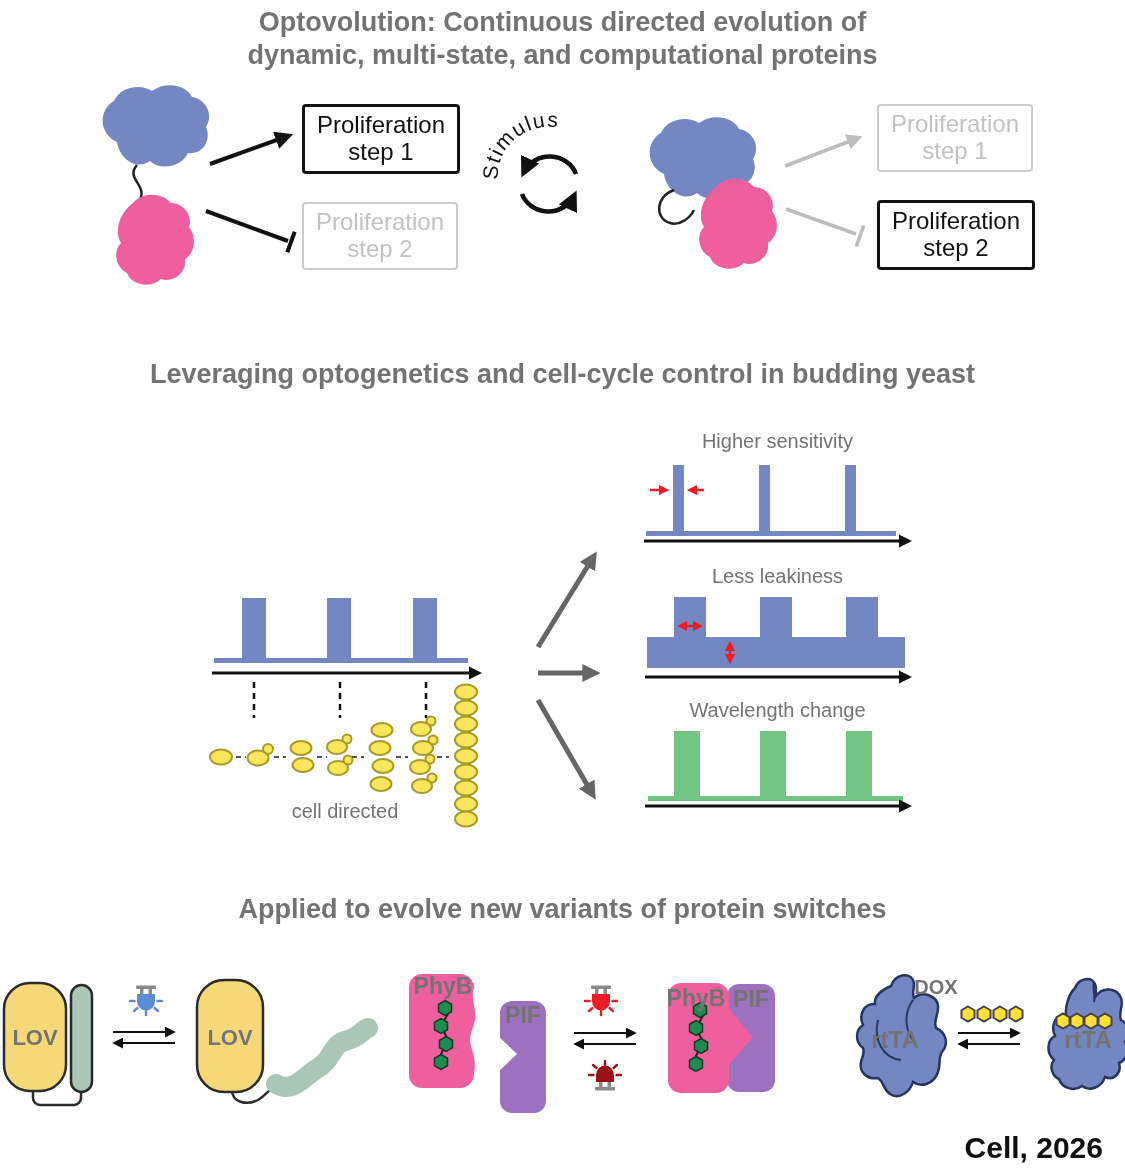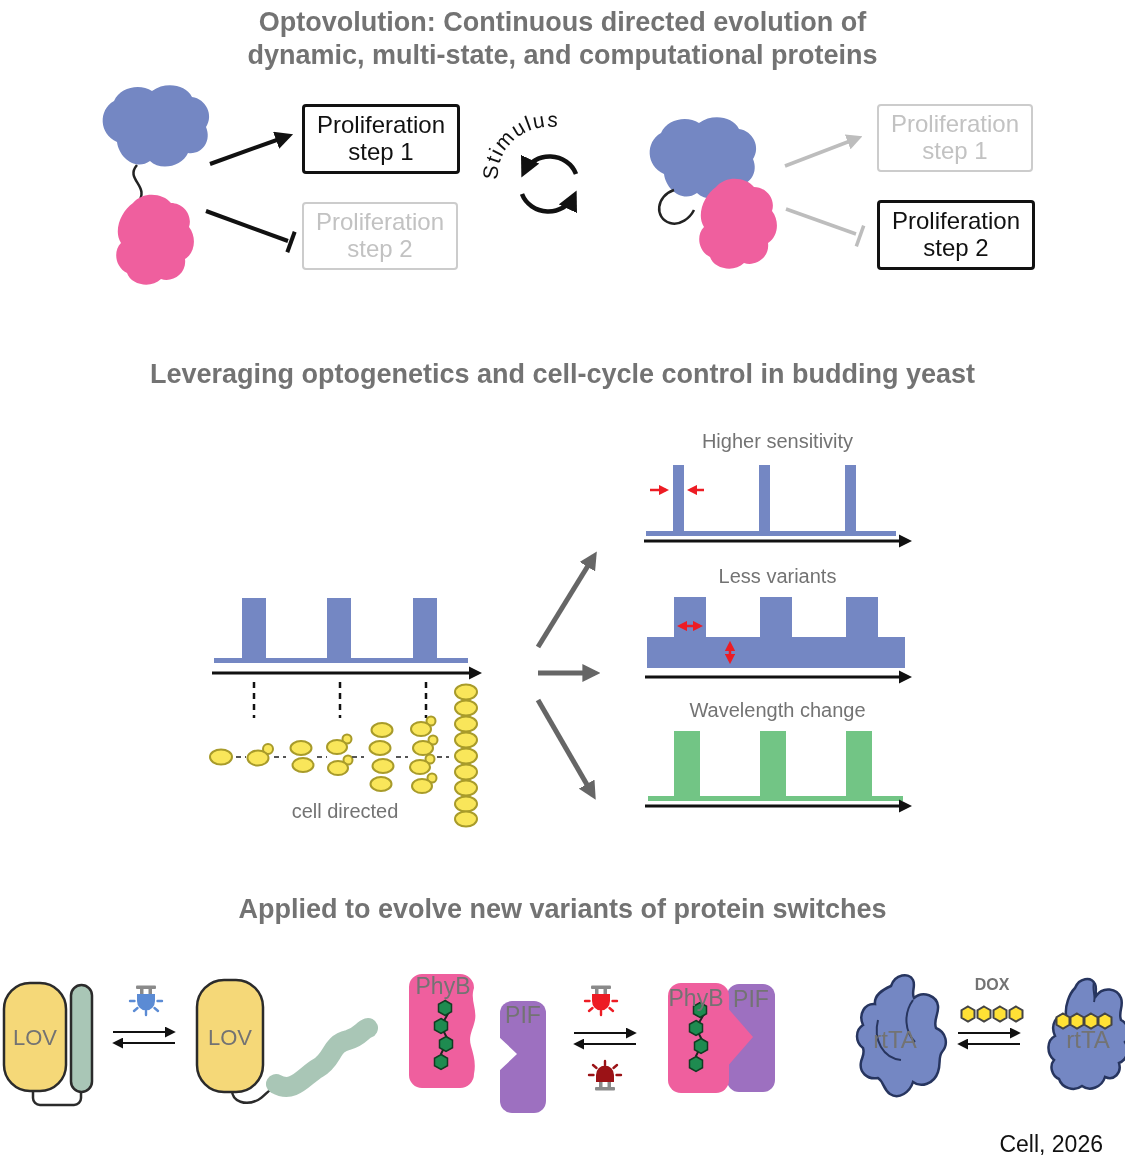--- a/index.html
+++ b/index.html
@@ -6,22 +6,22 @@
   .canvas{position:relative;width:1125px;height:1174px;background:#fff;overflow:hidden;
           font-family:"Liberation Sans",sans-serif;color:#111;}
   .abs{position:absolute;}
   .lbl{position:absolute;text-align:center;color:#737373;}
   .title{left:0;width:1125px;font-weight:bold;font-size:27px;line-height:1.22;white-space:pre-line;}
   .chart-label{font-size:20px;}
   .pbox{position:absolute;width:152px;height:64px;display:flex;align-items:center;justify-content:center;
         text-align:center;white-space:pre-line;font-size:24px;line-height:1.12;border-radius:4px;background:#fff;}
   .pbox.active{border:3px solid #111;color:#111;}
   .pbox.inactive{border:2px solid #ccc;color:#c2c2c2;}
-  .protein-label{font-weight:normal;}
-  .citation{position:absolute;font-size:23px;color:#111;text-align:right;}
+  .protein-label{font-weight:bold;}
+  .citation{position:absolute;font-size:30px;color:#111;text-align:right;font-weight:bold;}
 </style>
 </head>
 <body>
 
 <div class="canvas">
 
   <svg class="abs" style="left:0;top:0" width="1125" height="1174" viewBox="0 0 1125 1174">
     <defs>
       <marker id="ah-black" viewBox="0 0 10 10" refX="7" refY="5" markerWidth="4.5" markerHeight="4.5" orient="auto">
           <path d="M0,0 L10,5 L0,10 Z" fill="#111"></path>
@@ -265,29 +265,29 @@
   <div class="pbox inactive" style="left:302px;top:202px">Proliferation
 step 2</div>
   <div class="pbox inactive" style="left:877px;top:104px">Proliferation
 step 1</div>
   <div class="pbox active" style="left:877px;top:200px">Proliferation
 step 2</div>
 
   <div class="lbl title abs" style="top:358px">Leveraging optogenetics and cell-cycle control in budding yeast</div>
   <div class="lbl chart-label abs" style="left:215px;top:800px;width:260px">cell directed</div>
   <div class="lbl chart-label abs" style="left:620px;top:430px;width:315px">Higher sensitivity</div>
-  <div class="lbl chart-label abs" style="left:620px;top:565px;width:315px">Less variants</div>
+  <div class="lbl chart-label abs" style="left:620px;top:565px;width:315px">Less leakiness</div>
   <div class="lbl title abs" style="top:893px">Applied to evolve new variants of protein switches</div>
 
   <div class="lbl chart-label abs" style="left:620px;top:699px;width:315px">Wavelength change</div>
 
   <div class="lbl protein-label abs" style="left:4px;top:1025px;width:62px;font-size:22px">LOV</div>
   <div class="lbl protein-label abs" style="left:197px;top:1025px;width:66px;font-size:22px">LOV</div>
   <div class="lbl protein-label abs" style="left:408px;top:973px;width:70px;font-size:23px">PhyB</div>
   <div class="lbl protein-label abs" style="left:500px;top:1002px;width:46px;font-size:23px">PIF</div>
   <div class="lbl protein-label abs" style="left:664px;top:985px;width:64px;font-size:23px">PhyB</div>
   <div class="lbl protein-label abs" style="left:727px;top:986px;width:48px;font-size:23px">PIF</div>
   <div class="lbl protein-label abs" style="left:860px;top:1026px;width:70px;font-size:24px">rtTA</div>
-  <div class="lbl abs" style="left:960px;top:976px;width:64px;font-size:16px;font-weight:600">DOX</div>
+  <div class="lbl abs" style="left:904px;top:976px;width:64px;font-size:20px;font-weight:600">DOX</div>
   <div class="lbl protein-label abs" style="left:1058px;top:1026px;width:60px;font-size:24px">rtTA</div>
 
   <div class="citation" style="left:925px;top:1131px;width:178px">Cell, 2026</div>
 </div>
 
 </body></html>

